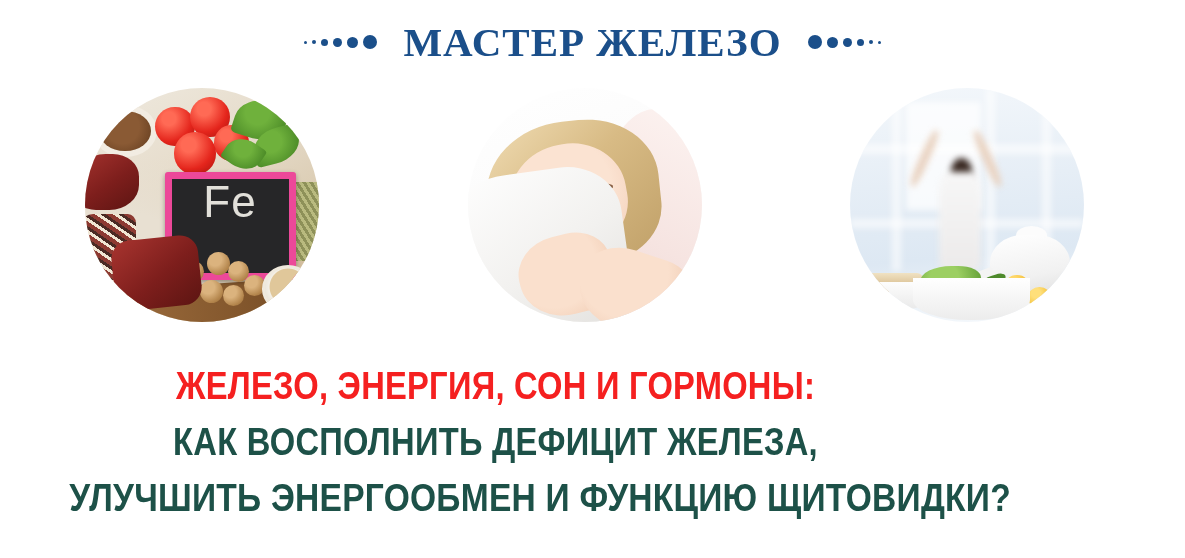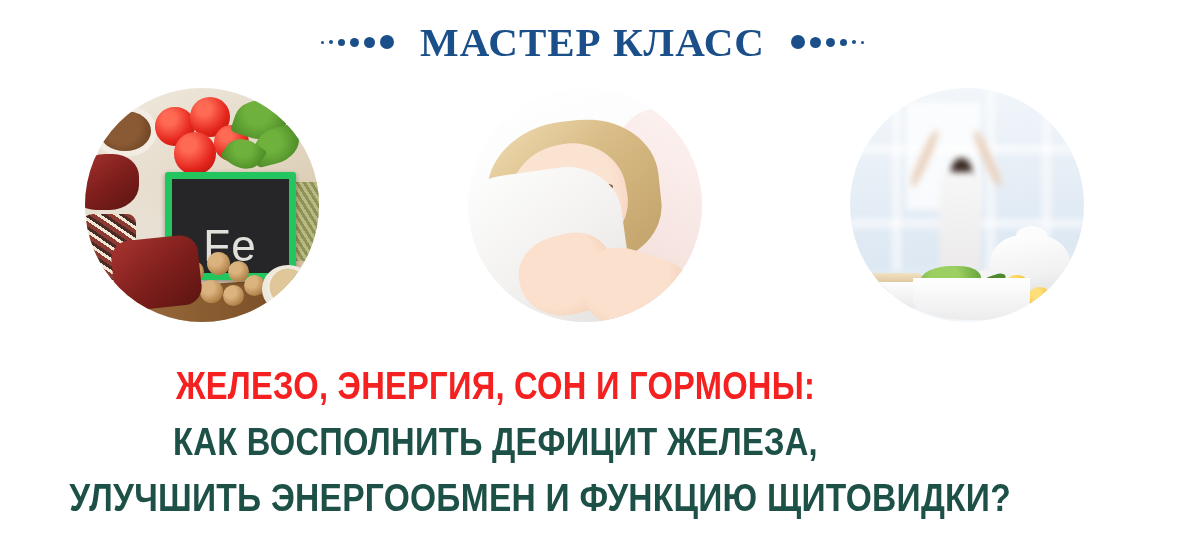--- a/index.html
+++ b/index.html
@@ -100,25 +100,25 @@
       radial-gradient(circle at 18% 78%, #e8e0d2 0 22%, rgba(232,224,210,0) 45%),
       linear-gradient(150deg, #efeae0 0%, #e6dccb 38%, #d9c9ae 70%, #c9ae86 100%);
   }
   .f-board {
     position: absolute;
     left: 34%;
     top: 36%;
     width: 50%;
     height: 40%;
     background: #262628;
-    border: 7px solid #22c55e;
+    border: 7px solid #ec4899;
     border-radius: 3px;
     box-shadow: 0 2px 5px rgba(0,0,0,.35);
     display: flex;
-    align-items: flex-end;
+    align-items: flex-start;
     justify-content: center;
   }
   .f-board span {
     color: #f2f0ea;
     font-family: "Liberation Sans", sans-serif;
     font-size: 44px;
     font-weight: 300;
     letter-spacing: 1px;
     opacity: .92;
     transform: translateY(-2px);
@@ -432,21 +432,21 @@
 
     <span class="dots left">
       <i class="dot d1"></i>
         <i class="dot d2"></i>
         <i class="dot d3"></i>
       <i class="dot d4"></i>
         <i class="dot d5"></i>
         <i class="dot d6"></i>
     </span>
 
-    <span class="header-title">МАСТЕР КЛАСС</span>
+    <span class="header-title">МАСТЕР ЖЕЛЕЗО</span>
 
     <span class="dots right">
       <i class="dot d1"></i>
         <i class="dot d2"></i>
         <i class="dot d3"></i>
       <i class="dot d4"></i>
         <i class="dot d5"></i>
         <i class="dot d6"></i>
     </span>
   </div>

